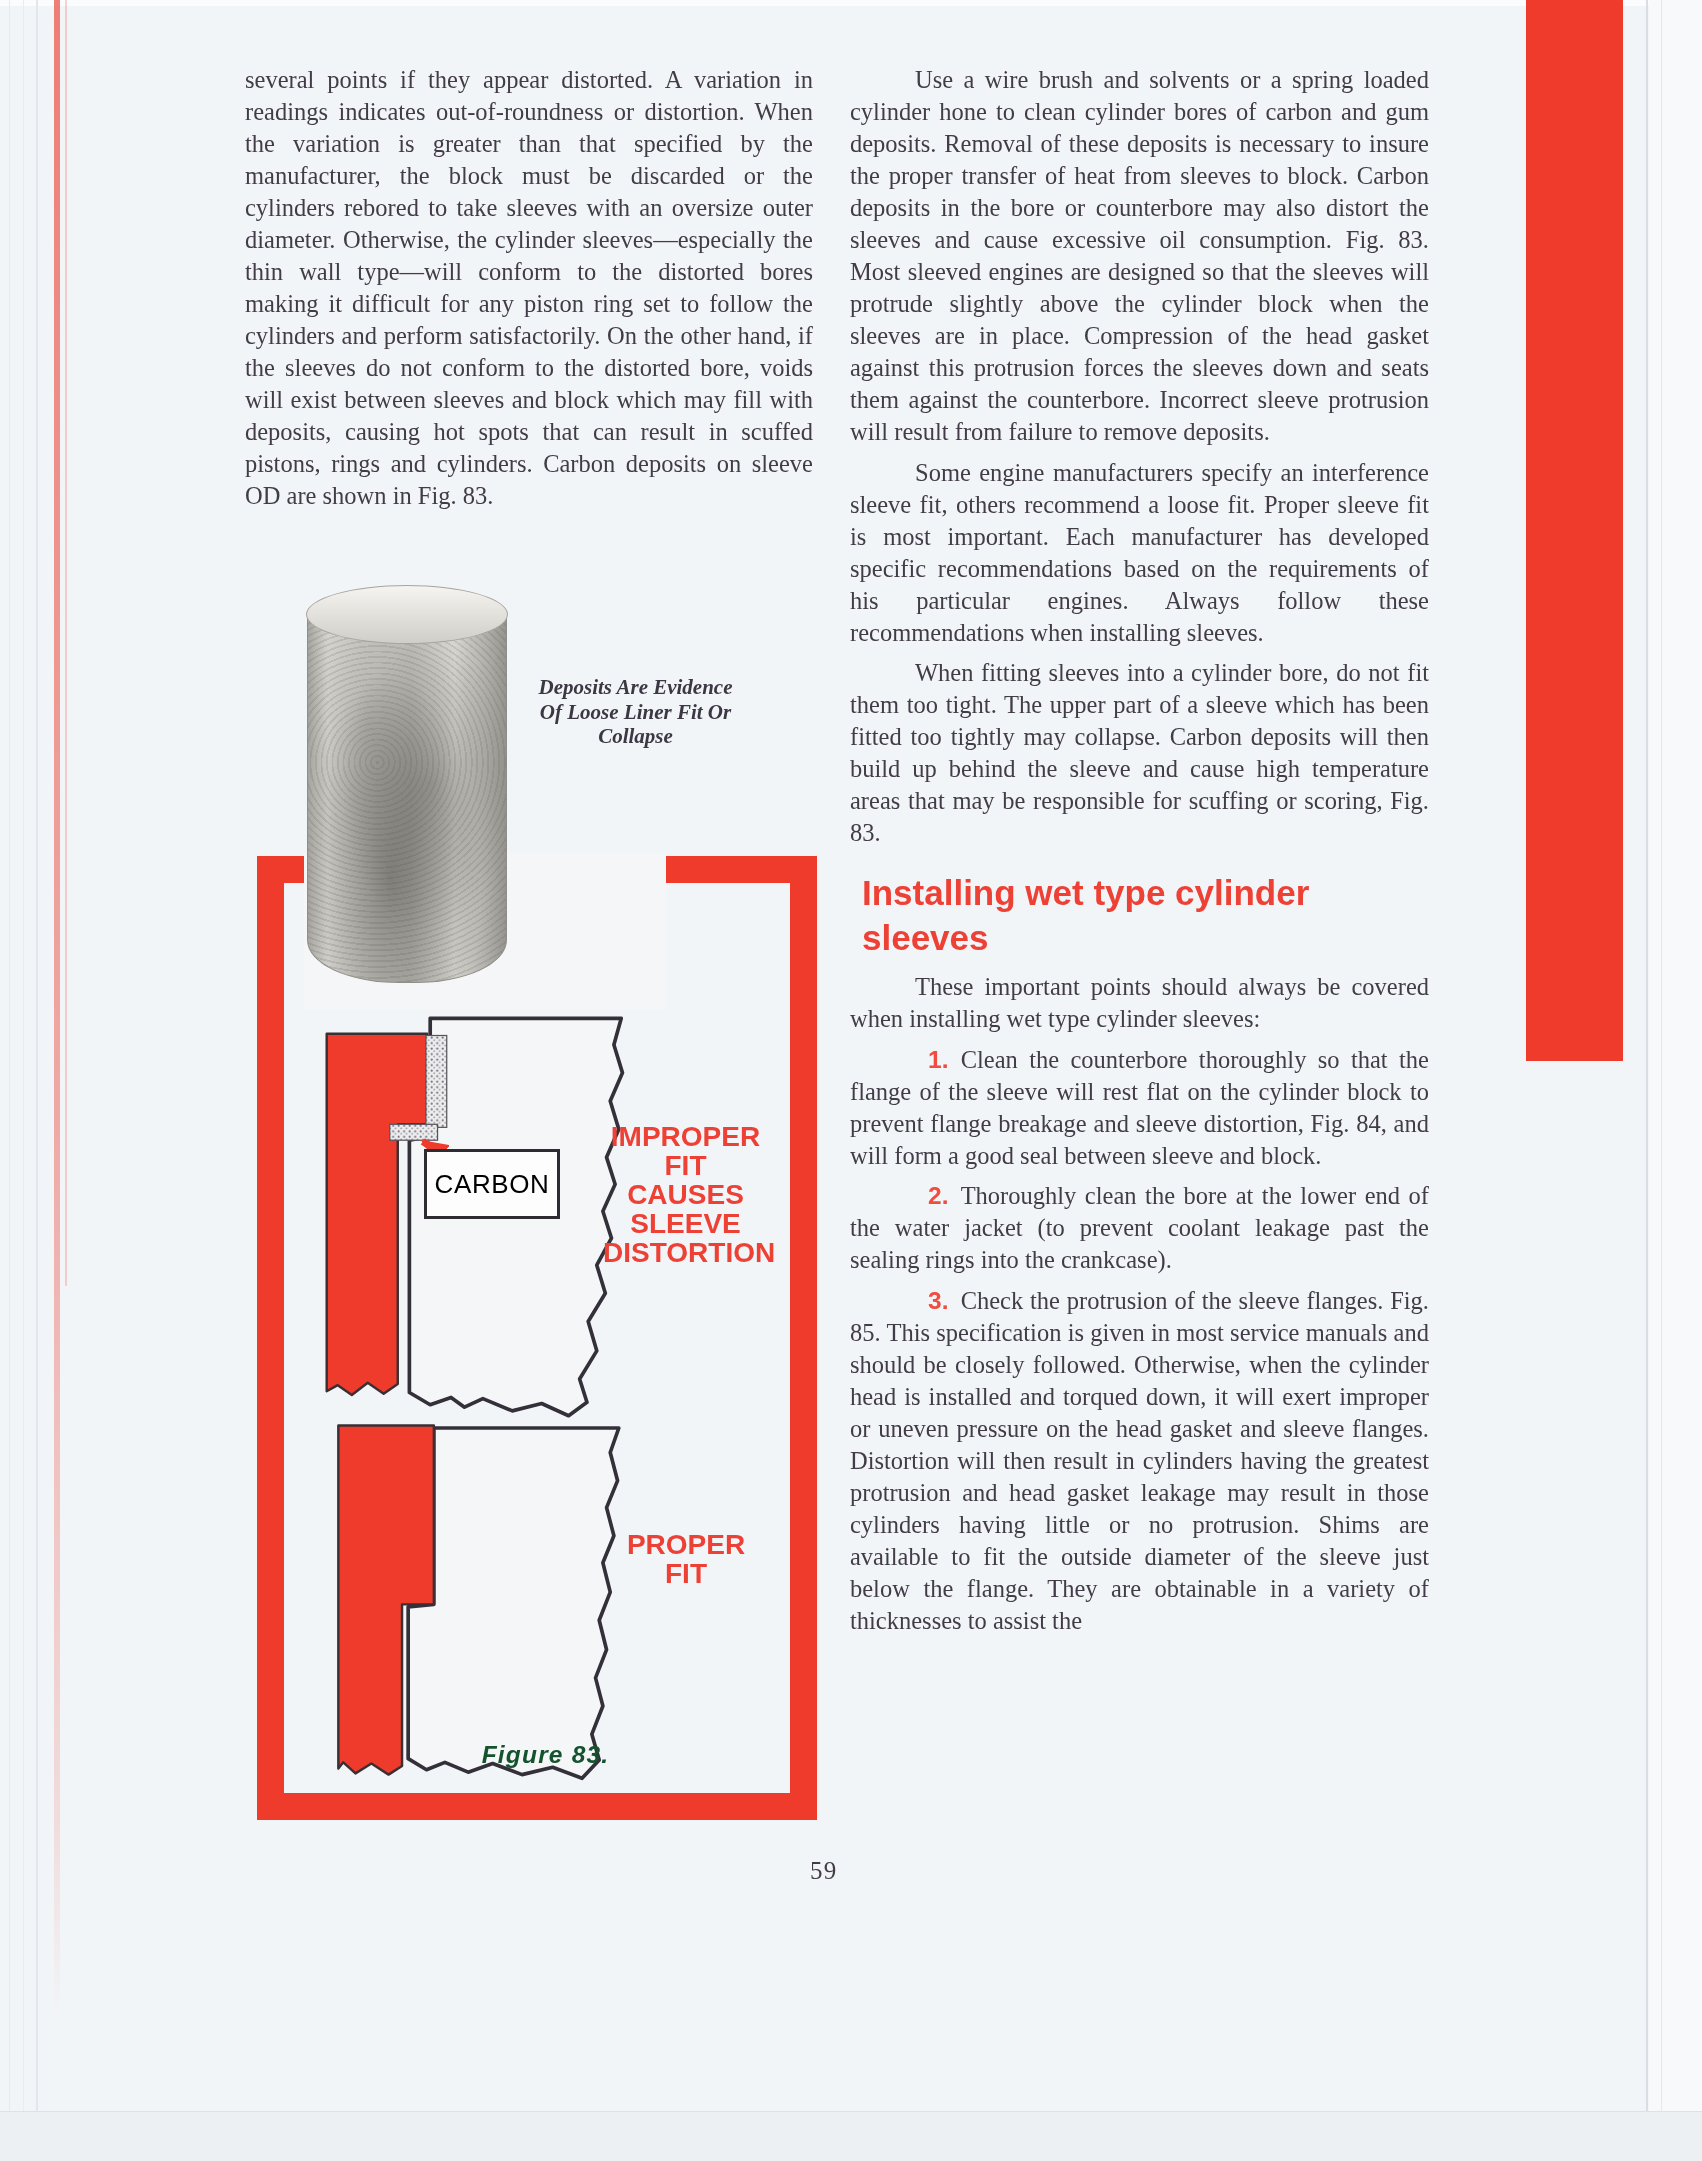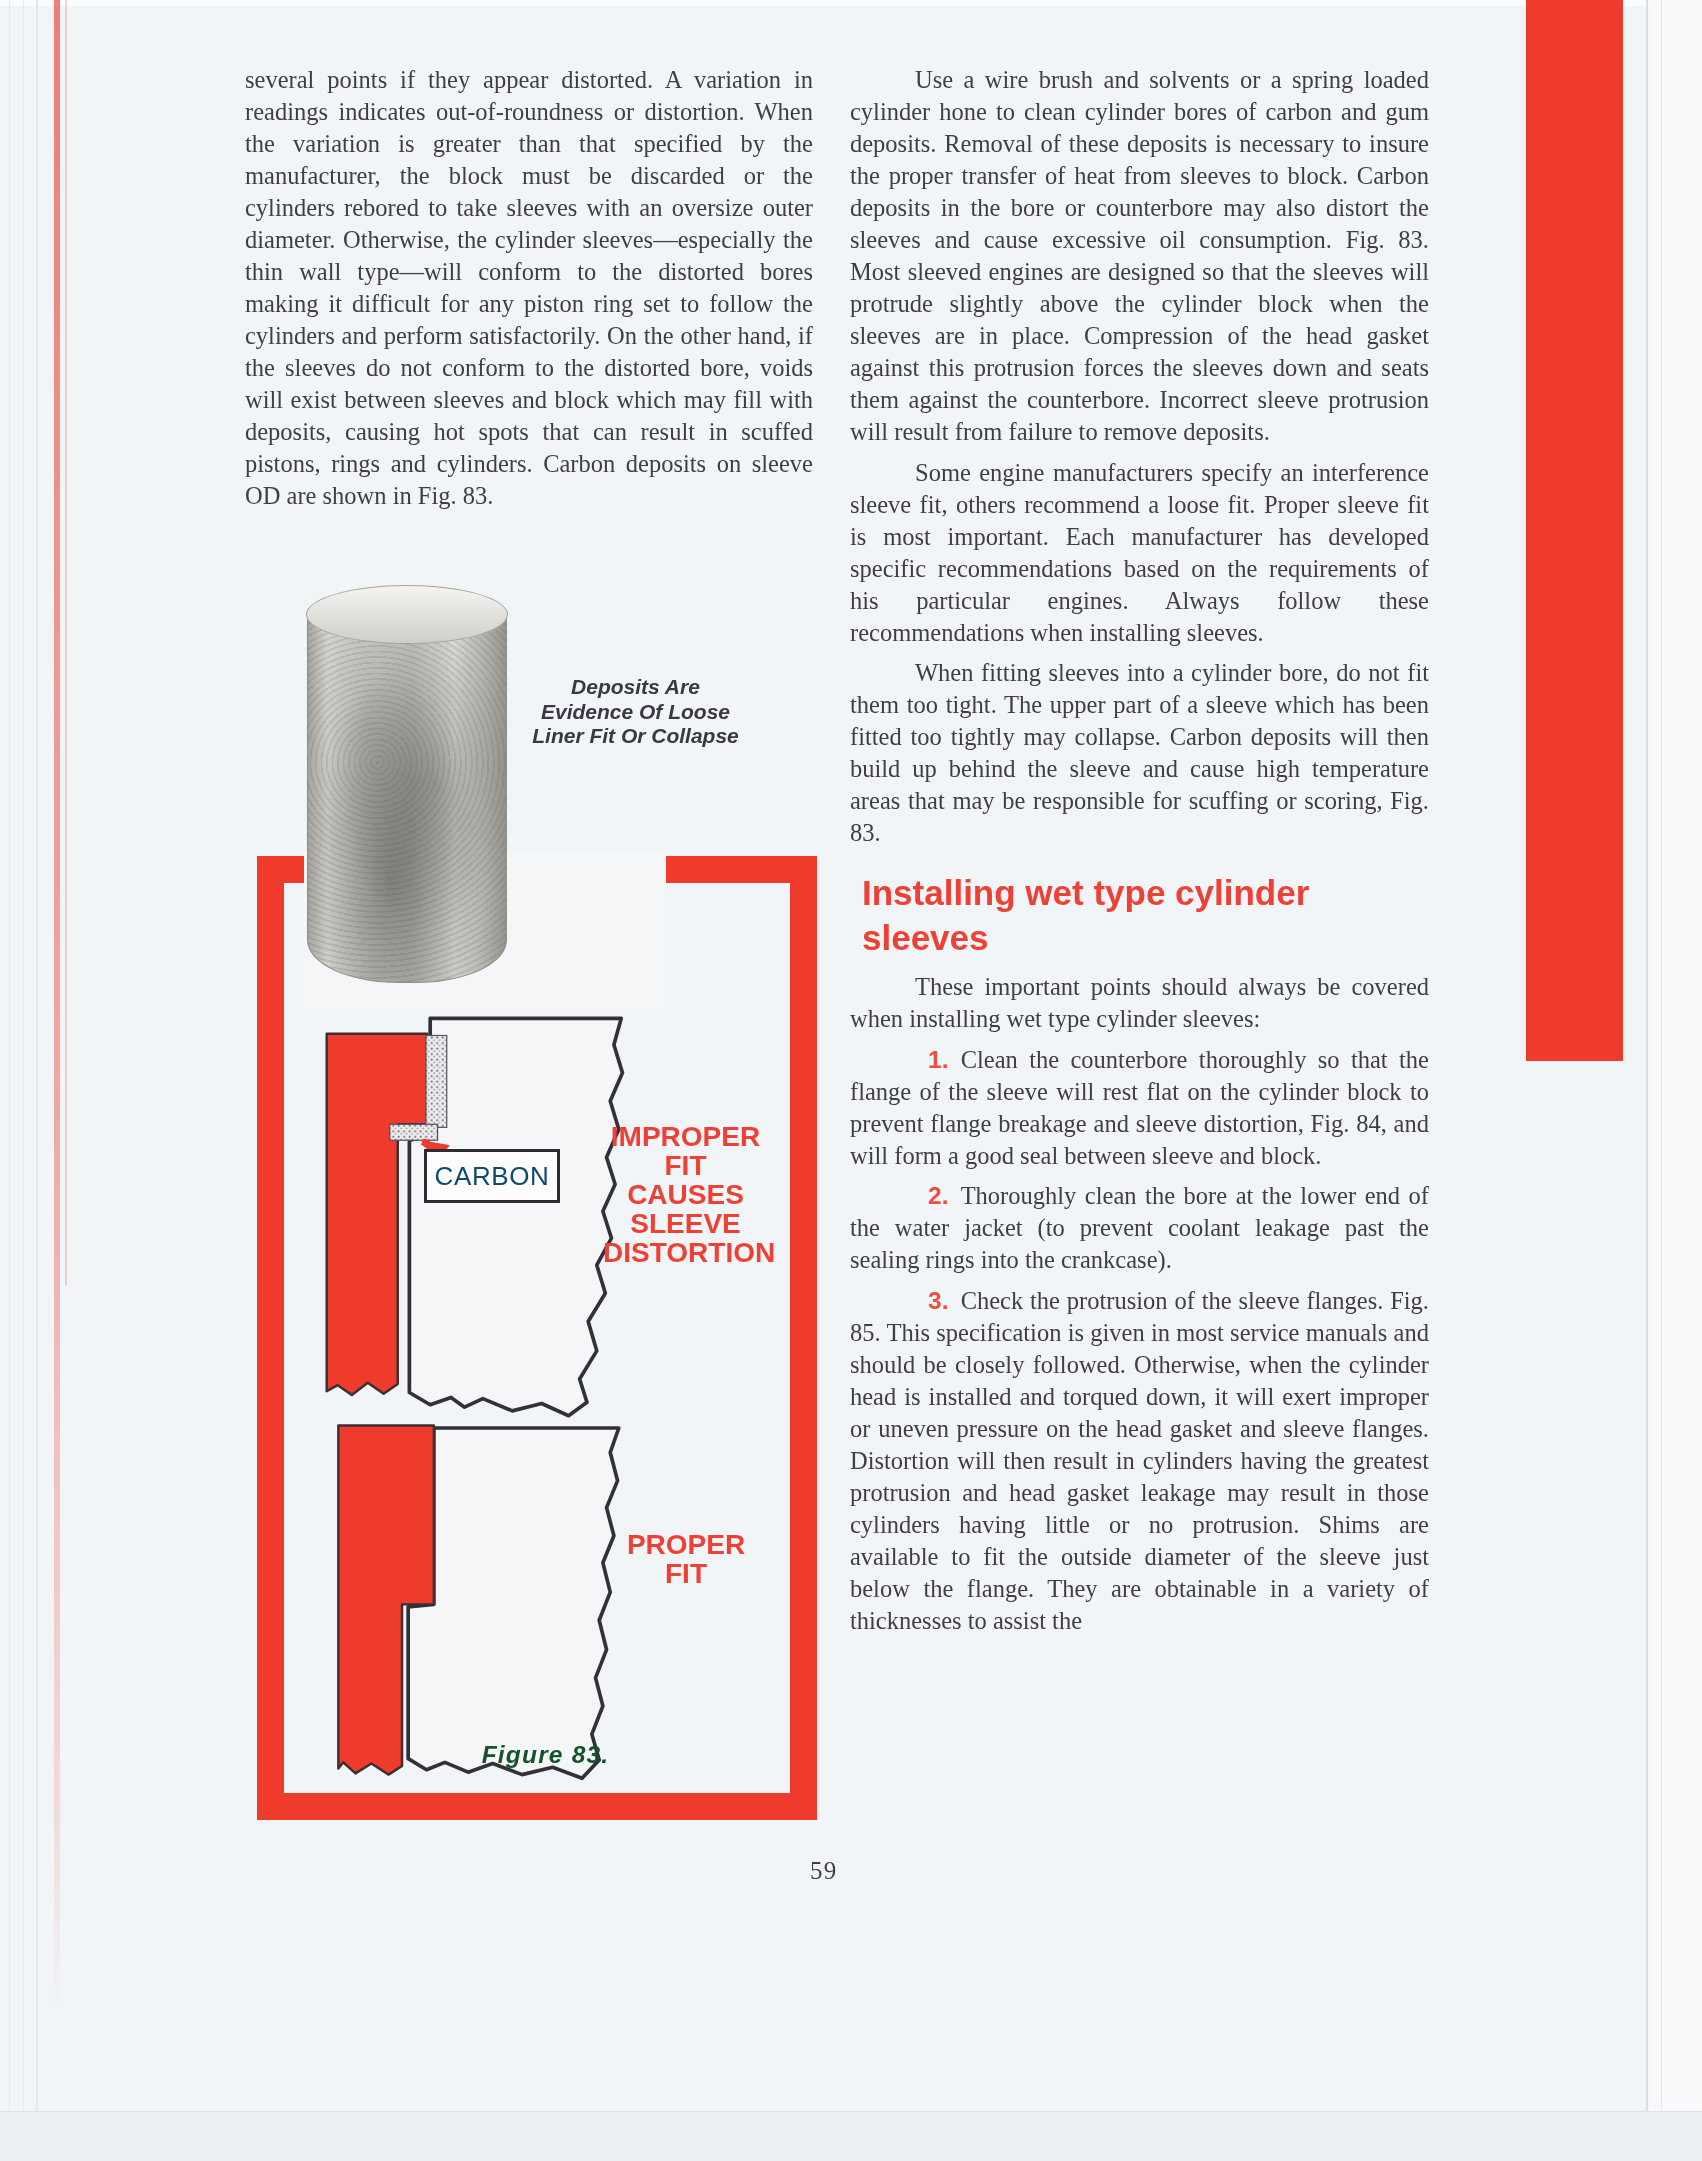--- a/index.html
+++ b/index.html
@@ -79,29 +79,29 @@
     background:
       radial-gradient(ellipse at 42% 72%, rgba(66,64,60,.50), rgba(66,64,60,0) 55%),
       radial-gradient(ellipse at 62% 46%, rgba(96,94,88,.35), rgba(96,94,88,0) 52%),
       radial-gradient(ellipse at 30% 30%, rgba(120,118,112,.28), rgba(120,118,112,0) 45%),
       repeating-radial-gradient(circle at 35% 40%, rgba(90,88,84,.16) 0 1.8px, rgba(0,0,0,0) 1.8px 5.5px),
       linear-gradient(90deg,#a8a6a0 0,#dedcd6 10%,#cfcdc7 28%,#c2c0ba 52%,#d8d6d0 74%,#b2b0aa 90%,#96948e 100%);
     border-left:1.2px solid #8f8d88;border-right:1.2px solid #8f8d88;border-bottom:1.8px solid #8f8d88;
   }
   .photo-caption{
     position:absolute;left:526px;top:675px;width:219px;z-index:5;
-    font-family:Liberation Sans, sans-serif;font-weight:bold;font-style:italic;
+    font-family:Liberation Serif, serif;font-weight:bold;font-style:italic;
     font-size:21px;line-height:24.5px;color:#3c3744;text-align:center;
   }
   .diagram{position:absolute;left:0;top:0;width:1703px;height:2161px;z-index:3;}
   .carbon-box{
-    position:absolute;left:424px;top:1149px;width:136px;height:54px;z-index:5;
+    position:absolute;left:424px;top:1149px;width:136px;height:70px;z-index:5;
     background:#fdfdfd;border:3.1px solid #2f2b33;
     display:flex;align-items:center;justify-content:center;
-    font-family:"Liberation Sans", sans-serif;font-size:26px;color:#0c4a6e;letter-spacing:0.6px;
+    font-family:"Liberation Sans", sans-serif;font-size:26px;color:#000000;letter-spacing:0.6px;
   }
   .diagram-label{
     position:absolute;z-index:5;
     font-family:"Liberation Sans", sans-serif;font-weight:bold;
     color:var(--red-text);font-size:28px;line-height:29px;text-align:center;
   }
   .label-improper{left:603px;top:1122px;width:165px;}
   .label-proper{left:625px;top:1530px;width:122px;}
   .fig-caption{
     position:absolute;left:429px;top:1741px;width:233px;z-index:5;

